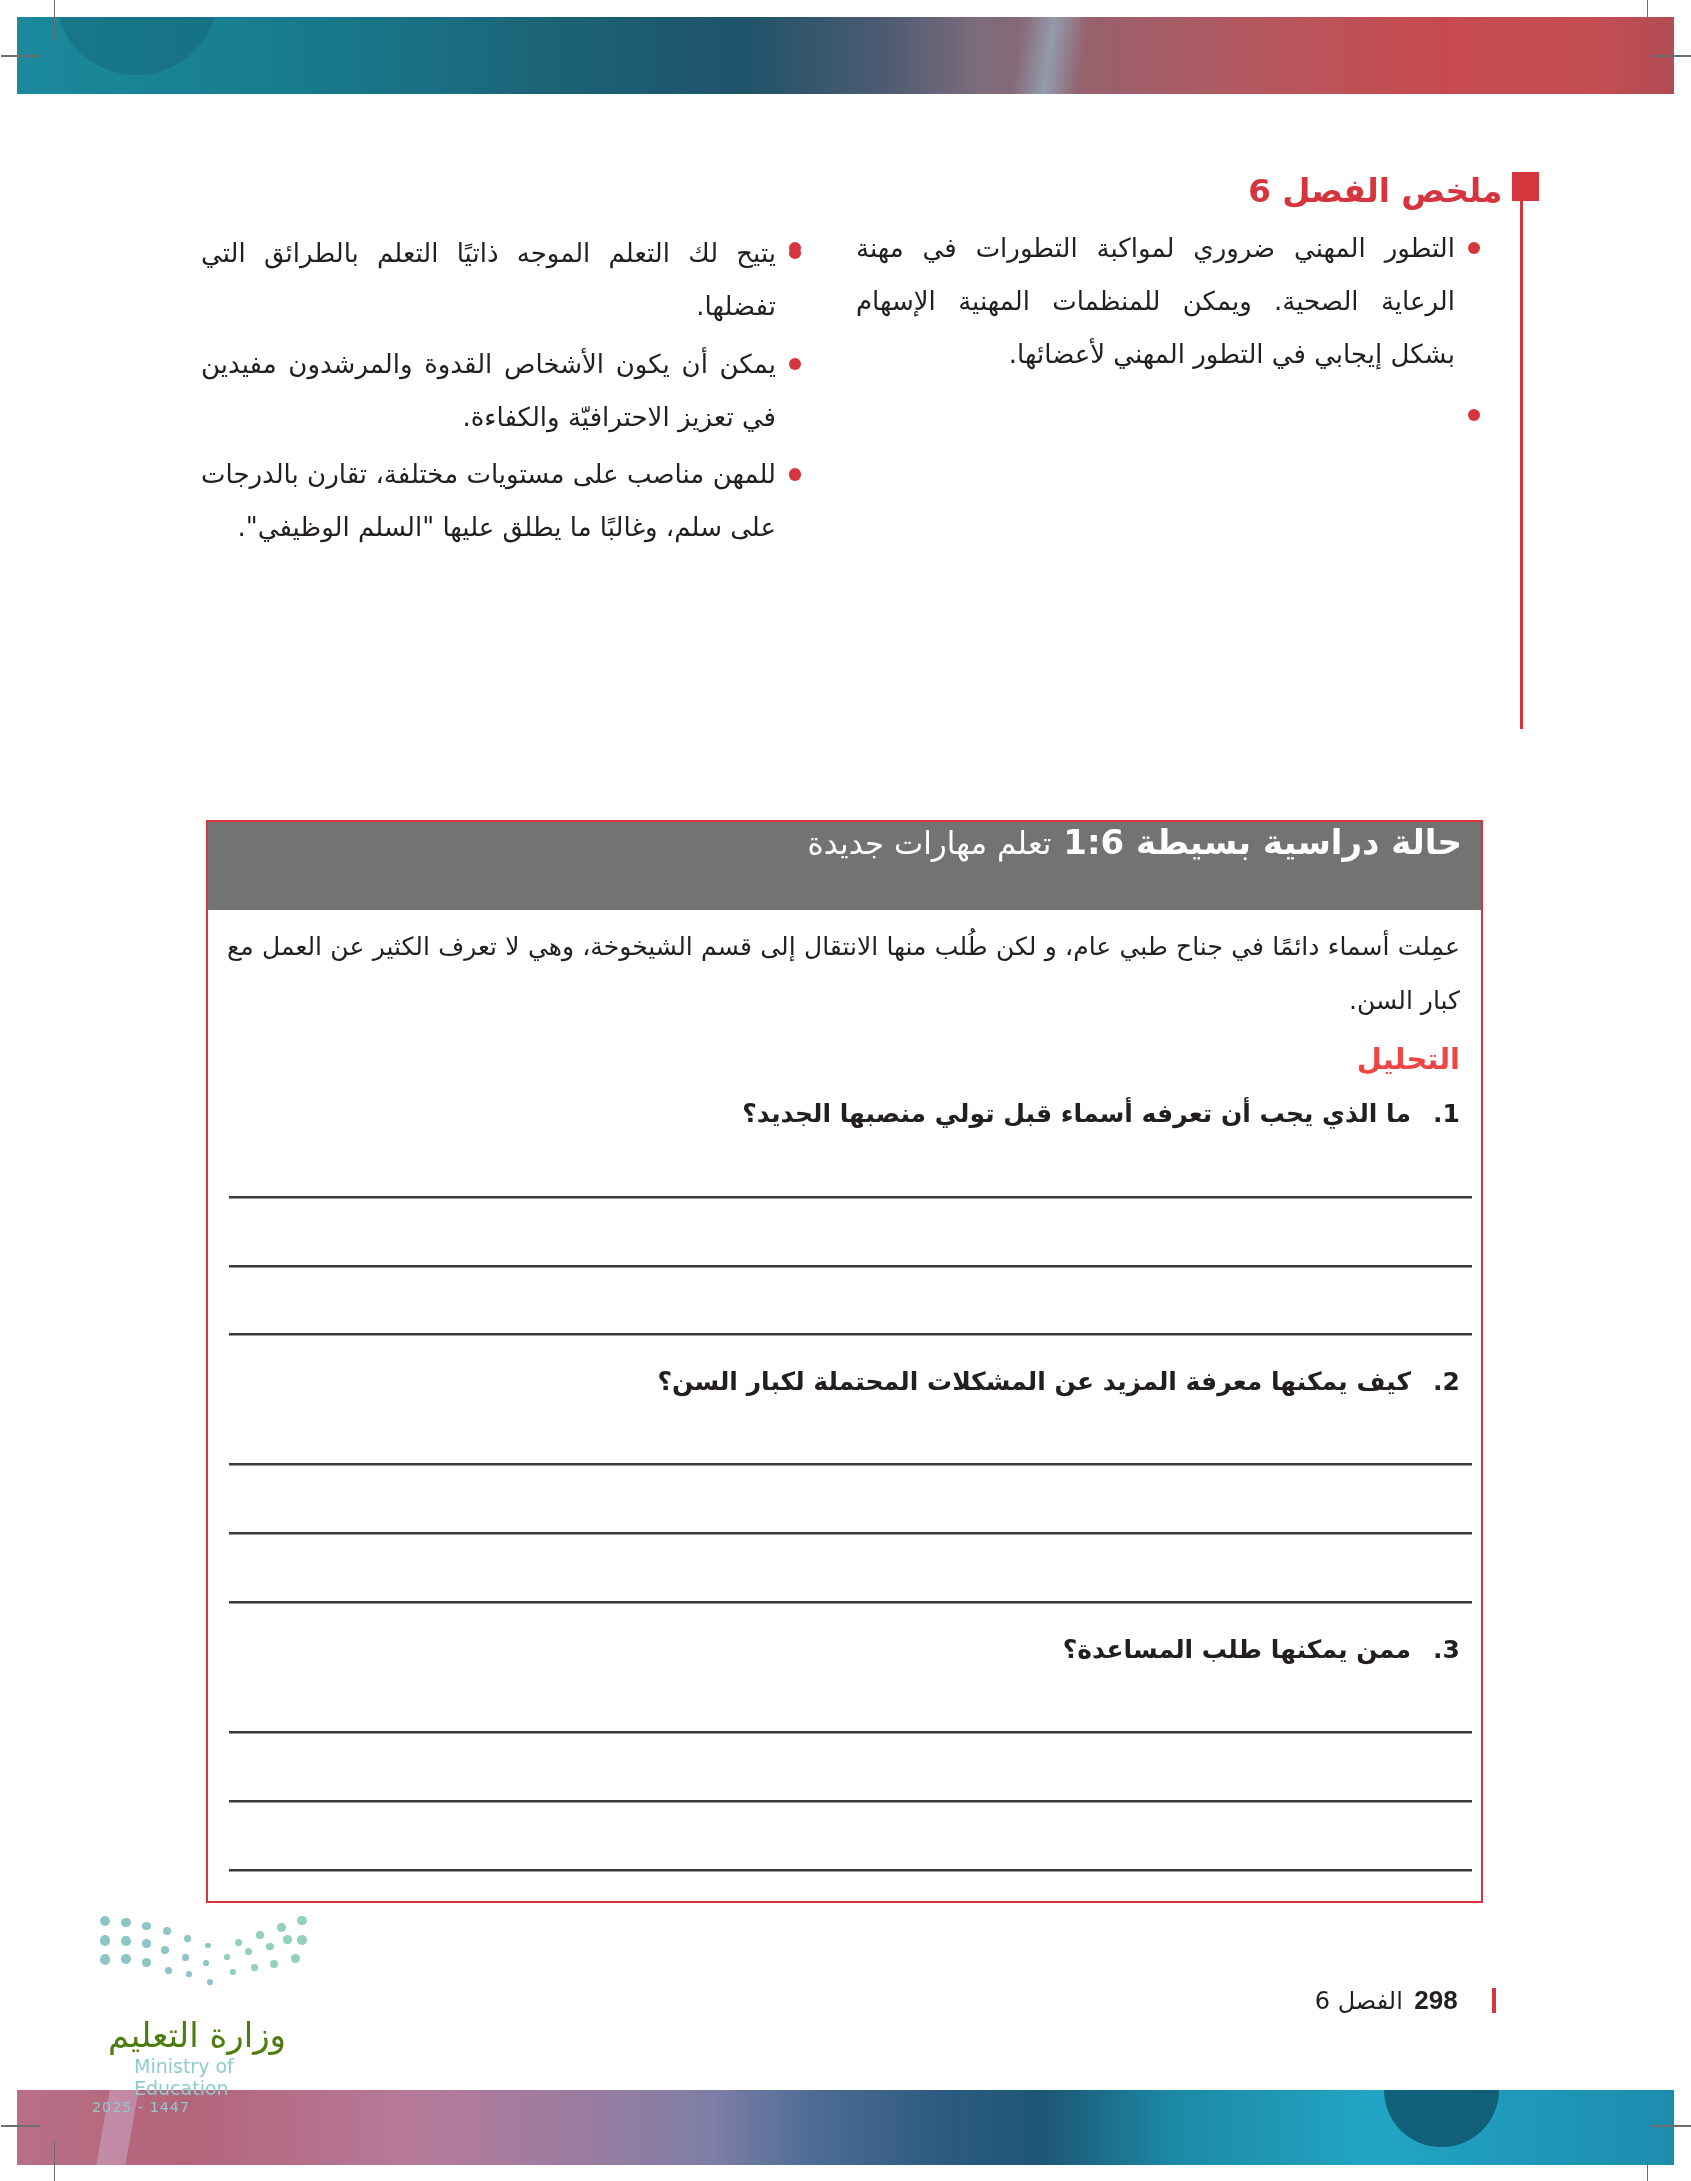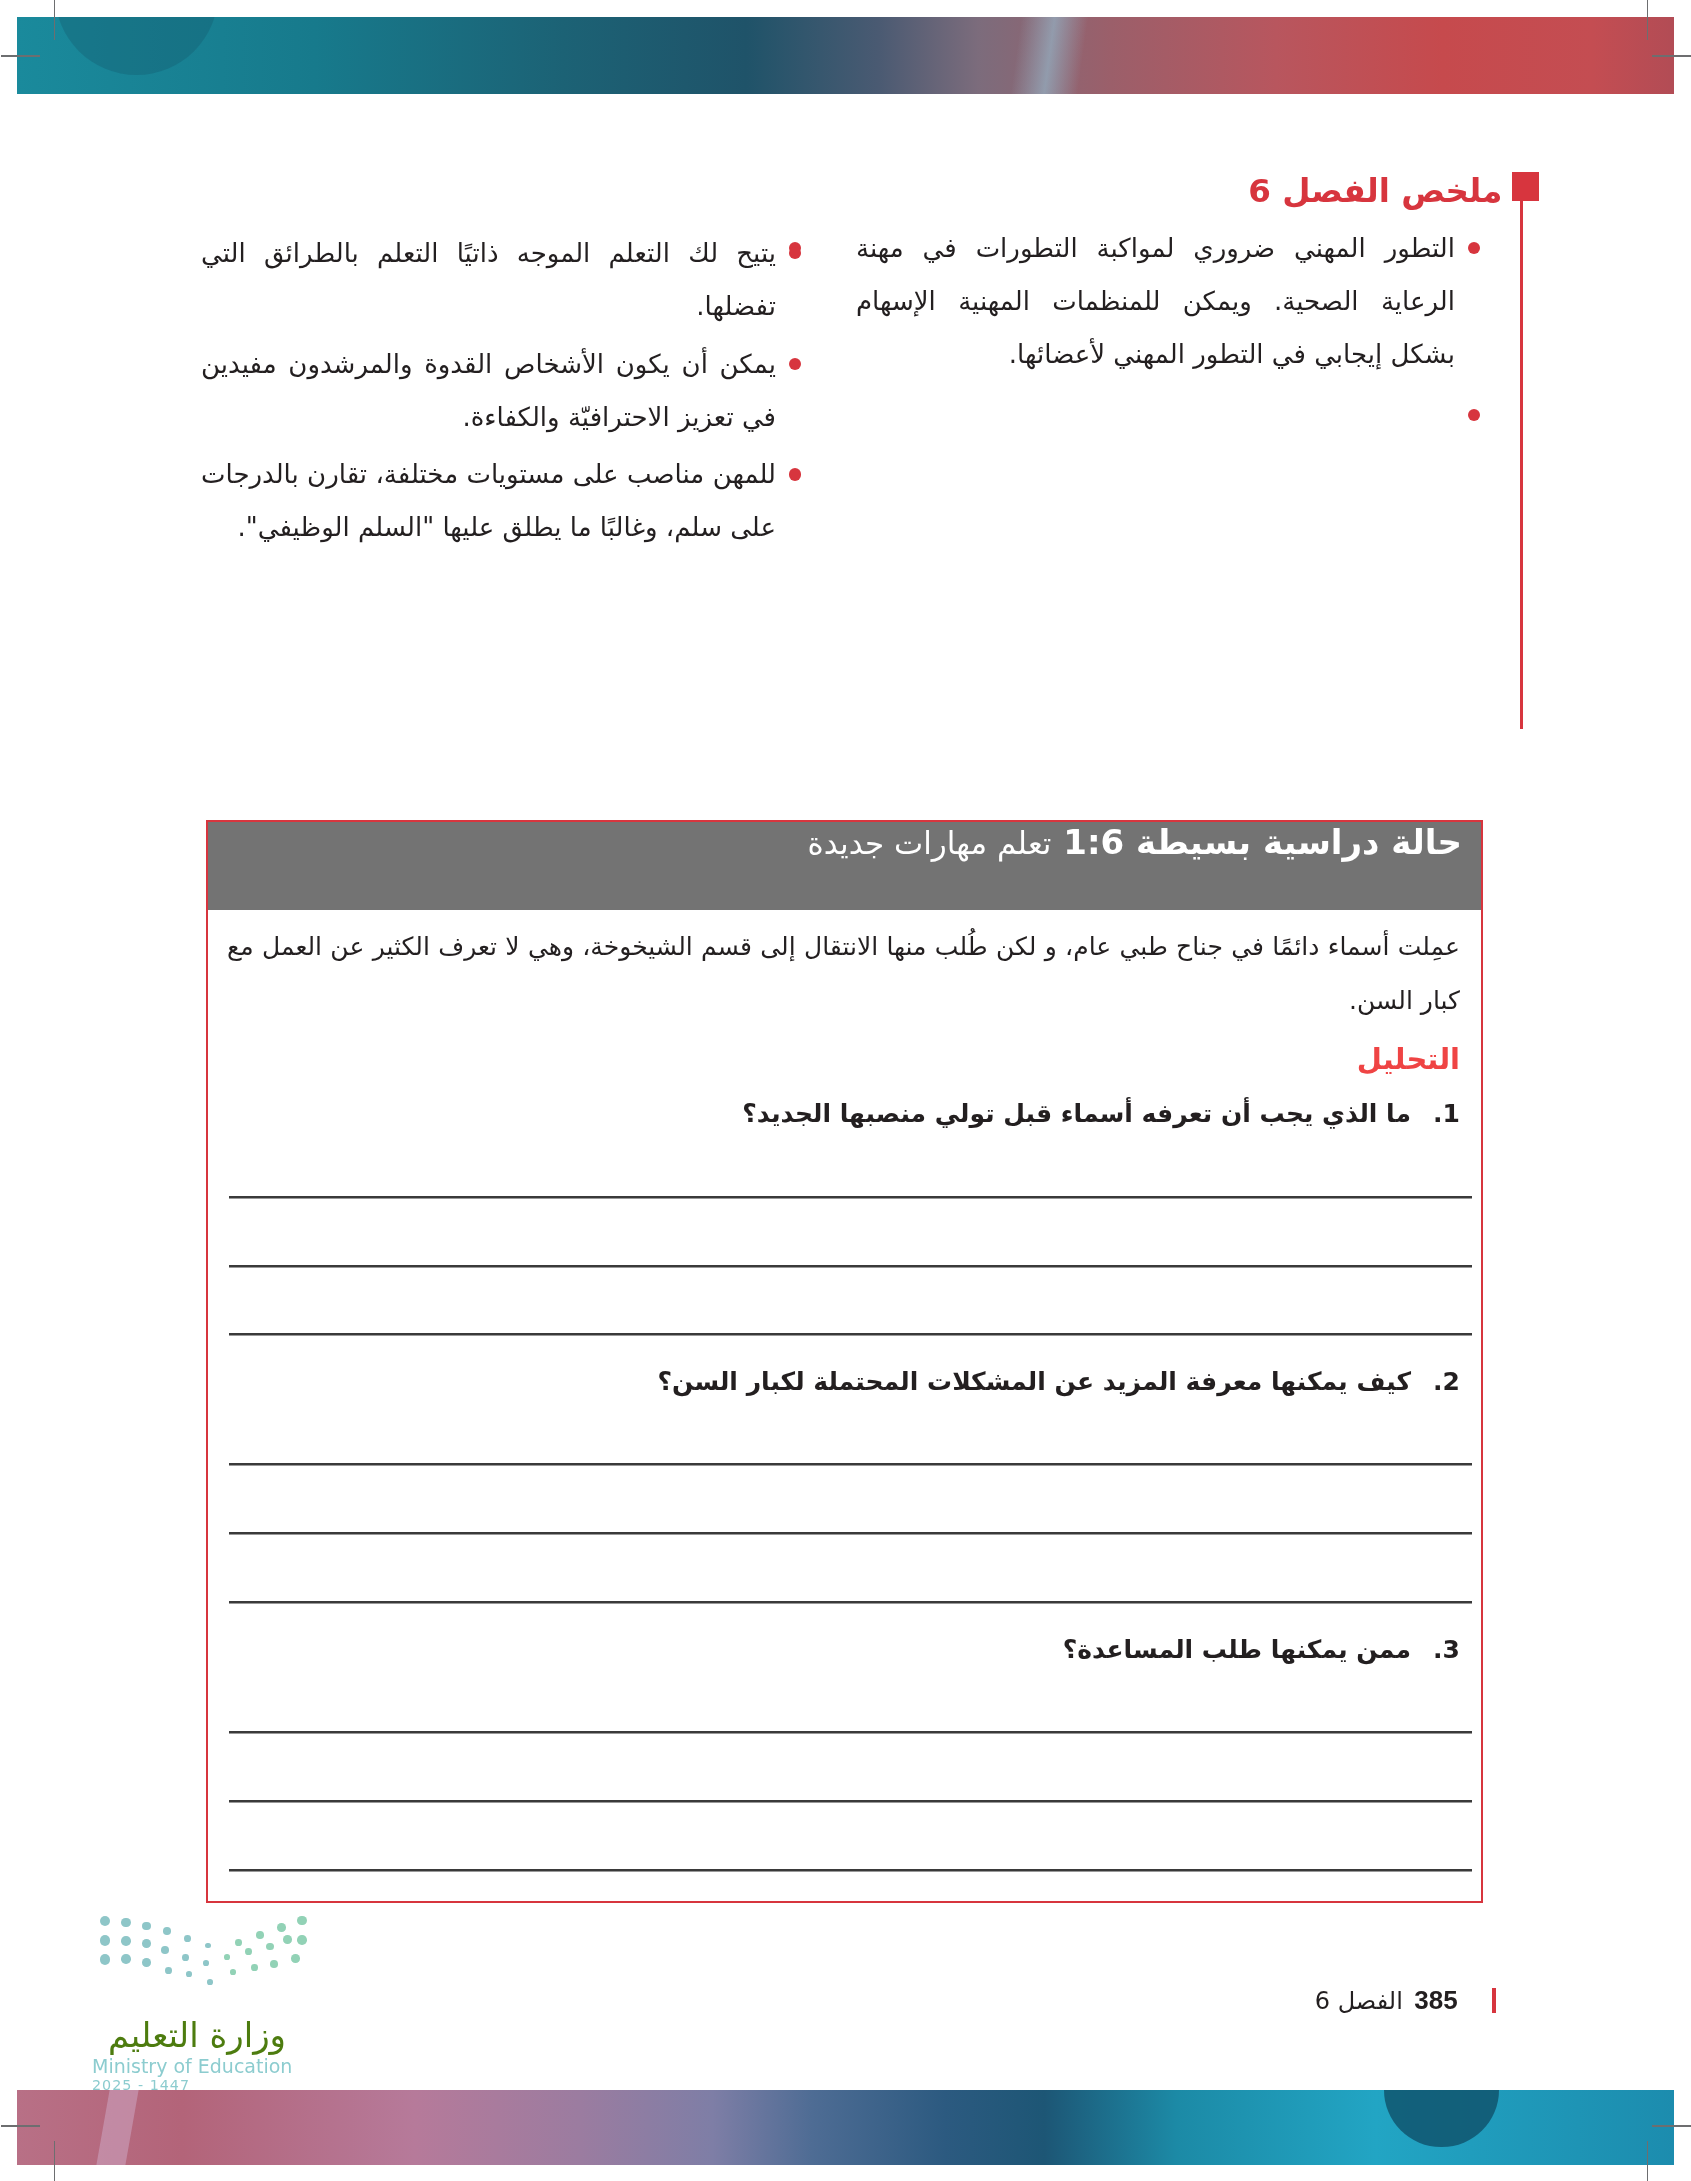--- a/index.html
+++ b/index.html
@@ -92,21 +92,21 @@
     }
     .footer-bar { width: 3.8px; height: 25px; background: #d7353e; margin-left: 23px; }
     .page-number { font-weight: bold; font-size: 26px; font-family: "Liberation Sans", sans-serif; }
     .chapter-label { font-size: 24px; }
 
     
     .logo { position: absolute; left: 92px; top: 1910px; width: 210px; direction: ltr; }
     .logo-dots { position: relative; width: 210px; height: 92px; }
     .logo-dots span { position: absolute; border-radius: 50%; }
     .logo-ar { font-size: 34px; color: #4d7c0f; text-align: center; margin-top: 13.4px; letter-spacing: 1.9px; }
-    .logo-en { font-size: 19px; color: #8ccccf; text-align: left; font-family: "DejaVu Sans", sans-serif; }
+    .logo-en { font-size: 19px; color: #8ccccf; text-align: left; font-family: "DejaVu Sans", sans-serif; margin-left: 42px; }
     .logo-year { font-size: 14.3px; color: #8ccccf; text-align: left; letter-spacing: 1px; }
   </style>
 </head>
 <body>
 
 <div class="banner-top">
   <div class="arc"></div>
   <div class="glow"></div>
 </div>
 <div class="banner-bottom">
@@ -187,21 +187,21 @@
     <span class="q-num">3.</span>
     <span>ممن يمكنها طلب المساعدة؟</span>
   </div>
   <div class="answer-line" style="top:909px;"></div>
   <div class="answer-line" style="top:978px;"></div>
   <div class="answer-line" style="top:1047px;"></div>
 </div>
 
 <div class="page-footer">
   <span class="footer-bar"></span>
-  <span class="page-number">385</span>
+  <span class="page-number">298</span>
   <span class="chapter-label">الفصل 6</span>
 </div>
 
 <div class="logo">
   <div class="logo-dots" id="logo-dots">
       <span style="left: 7.6px; top: 5.7px; width: 10.5px; height: 10.5px; background: rgb(142, 198, 200);"></span>
       <span style="left: 29px; top: 7.6px; width: 9.6px; height: 9.6px; background: rgb(142, 198, 200);"></span>
       <span style="left: 50px; top: 11.5px; width: 8.6px; height: 8.6px; background: rgb(142, 198, 200);"></span>
       <span style="left: 71px; top: 17px; width: 7.6px; height: 7.6px; background: rgb(142, 198, 200);"></span>
       <span style="left: 92px; top: 25px; width: 6.7px; height: 6.7px; background: rgb(142, 198, 200);"></span>

